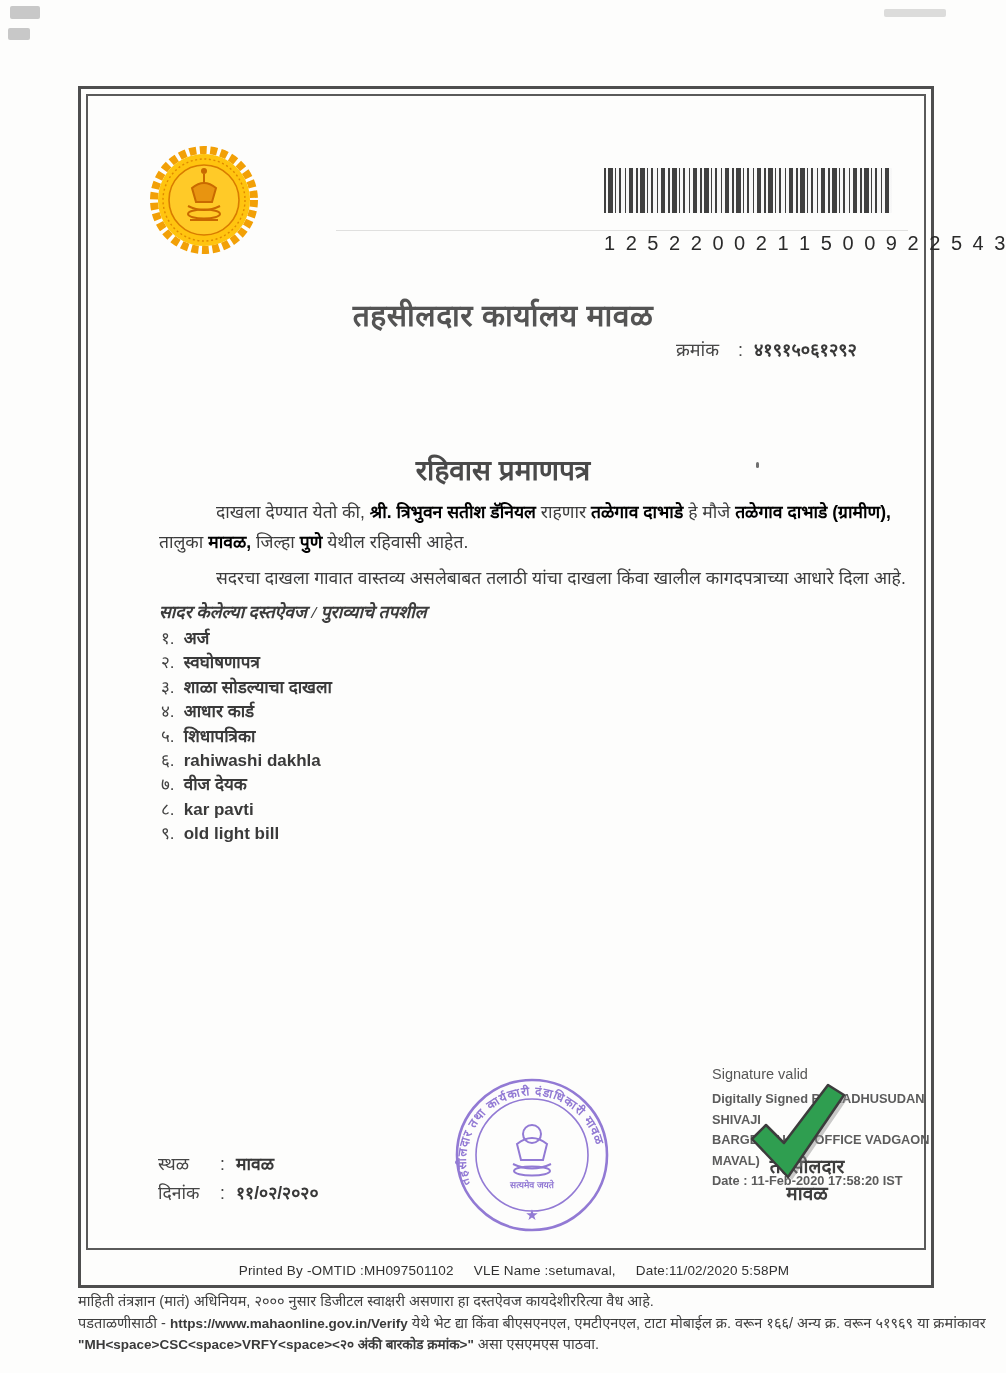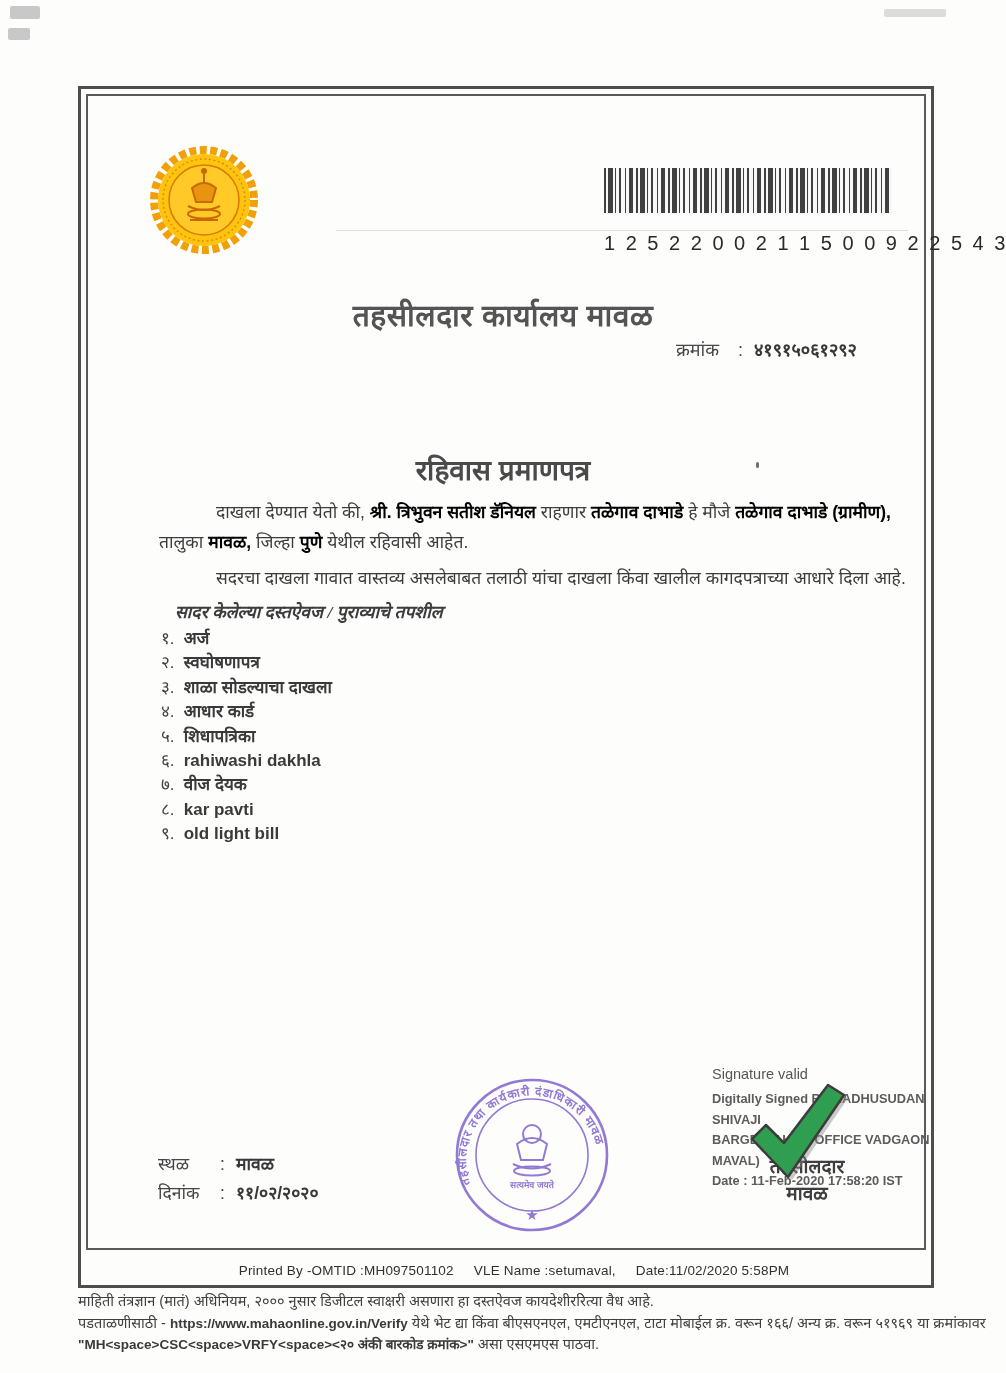--- a/index.html
+++ b/index.html
@@ -49,21 +49,21 @@
            border-radius:2px;opacity:.8;}
 
   .para{position:absolute;left:159px;width:756px;font-size:17.5px;line-height:30px;
         color:#3c3c3c;text-align:left;}
   .para.indent{text-indent:57px;}
   .para .b{font-weight:700;color:#000000;}
   #para1{top:497px;}
   #para2{top:563px;}
 
   .docs-heading{position:absolute;left:159px;top:599px;font-family:"Liberation Serif",serif;
-                font-style:italic;font-weight:600;font-size:17.5px;color:#3c3c3c;margin-left:16px;}
+                font-style:italic;font-weight:600;font-size:17.5px;color:#3c3c3c;}
 
   .doc-list{position:absolute;left:161px;top:626px;margin:0;padding:0;list-style:none;}
   .doc-list li{height:24.4px;font-size:17px;color:#424242;}
   .doc-list .num{display:inline-block;min-width:18px;}
   .doc-list .lbl{font-weight:700;color:#3a3a3a;}
 
   
   .sig-block{position:absolute;left:712px;top:1066px;width:250px;}
   .sig-status{font-size:14.5px;color:#565656;font-weight:500;margin-bottom:7px;}
   .sig-line{font-size:12.8px;line-height:20.5px;color:#5c5c5c;font-weight:600;}

